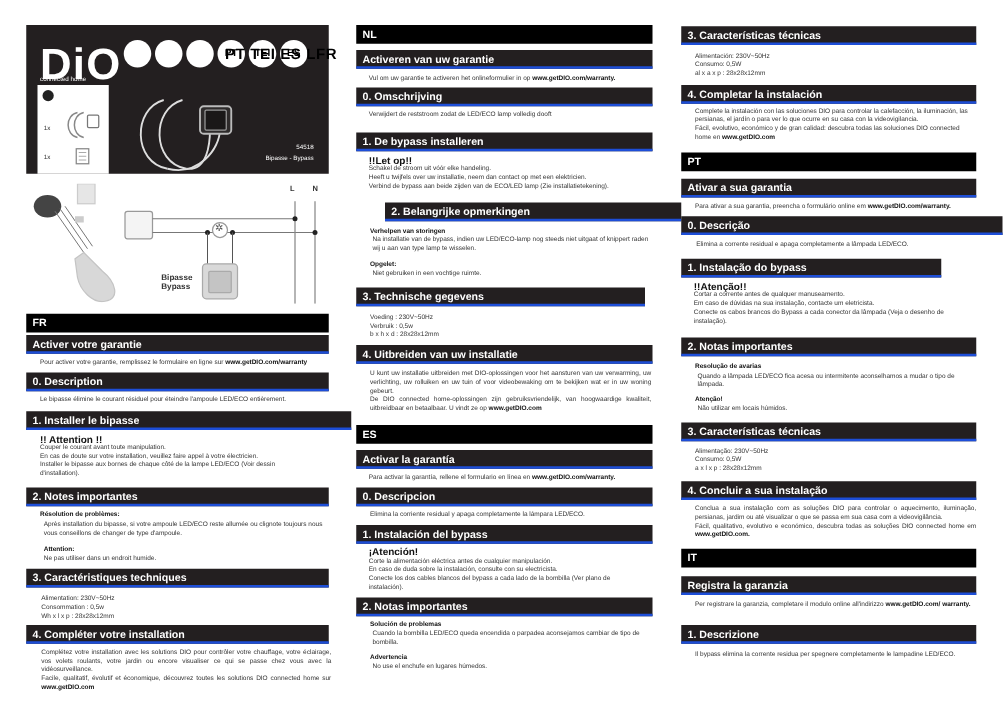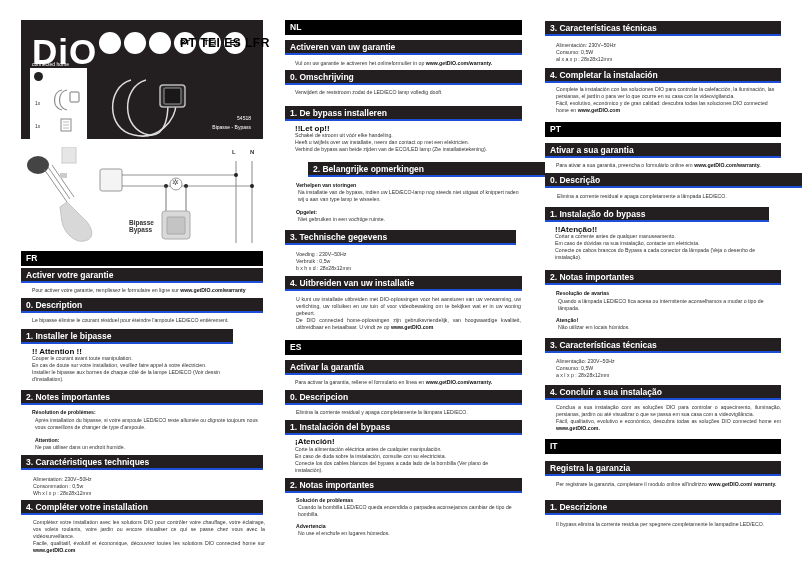--- a/index.html
+++ b/index.html
@@ -108,21 +108,21 @@
       <div>Bipasse</div>
       <div>Bypass</div>
     </div>
   </div>
 
   <div class="lang-bar" style="left:21px;top:251px;width:242px;">FR</div>
   <div class="sec-bar" style="left:21px;top:268px;width:242px;">Activer votre garantie</div>
   <div class="txt" style="left:32px;top:287px;width:235px;"><span>Pour activer votre garantie, remplissez le formulaire en ligne sur </span><b>www.getDIO.com/warranty</b></div>
   <div class="sec-bar" style="left:21px;top:298px;width:242px;">0. Description</div>
   <div class="txt" style="left:32px;top:317px;width:235px;">Le bipasse élimine le courant résiduel pour éteindre l'ampoule LED/ECO entièrement.</div>
-  <div class="sec-bar" style="left:21px;top:329px;width:212px;">1. Installer le bipasse</div>
+  <div class="sec-bar" style="left:21px;top:329px;width:260px;">1. Installer le bipasse</div>
   <div class="att" style="left:32px;top:347px;">!! Attention !!</div>
   <div class="txt" style="left:32px;top:355px;width:235px;">
     <div>Couper le courant avant toute manipulation.</div>
       <div>En cas de doute sur votre installation, veuillez faire appel à votre électricien.</div>
       <div>Installer le bipasse aux bornes de chaque côté de la lampe LED/ECO (Voir dessin</div>
       <div>d'installation).</div>
   </div>
   <div class="sec-bar" style="left:21px;top:390px;width:242px;">2. Notes importantes</div>
   <div class="sub" style="left:32px;top:409px;">Résolution de problèmes:</div>
   <div class="txt" style="left:35px;top:417px;width:232px;">Après installation du bipasse, si votre ampoule LED/ECO reste allumée ou clignote toujours nous vous conseillons de changer de type d'ampoule.</div>
@@ -202,21 +202,21 @@
   <div class="txt" style="left:16px;top:86px;width:225px;">
     <div>Complete la instalación con las soluciones DIO para controlar la calefacción, la iluminación, las persianas, el jardín o para ver lo que ocurre en su casa con la videovigilancia.</div>
     <div><span>Fácil, evolutivo, económico y de gran calidad: descubra todas las soluciones DIO connected home en </span><b>www.getDIO.com</b></div>
   </div>
 
   <div class="lang-bar" style="left:5px;top:122px;width:236px;">PT</div>
   <div class="sec-bar" style="left:5px;top:143px;width:236px;">Ativar a sua garantia</div>
   <div class="txt" style="left:16px;top:162px;width:230px;"><span>Para ativar a sua garantia, preencha o formulário online em </span><b>www.getDIO.com/warranty.</b></div>
   <div class="sec-bar" style="left:5px;top:173px;width:280px;">0. Descrição</div>
   <div class="txt" style="left:17px;top:193px;width:230px;">Elimina a corrente residual e apaga completamente a lâmpada LED/ECO.</div>
-  <div class="sec-bar" style="left:5px;top:207px;width:224px;">1. Instalação do bypass</div>
+  <div class="sec-bar" style="left:5px;top:207px;width:208px;">1. Instalação do bypass</div>
   <div class="att" style="left:15px;top:225px;">!!Atenção!!</div>
   <div class="txt" style="left:15px;top:233px;width:230px;">
     <div>Cortar a corrente antes de qualquer manuseamento.</div>
       <div>Em caso de dúvidas na sua instalação, contacte um eletricista.</div>
       <div>Conecte os cabos brancos do Bypass a cada conector da lâmpada (Veja o desenho de</div>
       <div>instalação).</div>
   </div>
   <div class="sec-bar" style="left:5px;top:270px;width:236px;">2. Notas importantes</div>
   <div class="sub" style="left:16px;top:290px;">Resolução de avarias</div>
   <div class="txt" style="left:18px;top:298px;width:225px;">Quando a lâmpada LED/ECO fica acesa ou intermitente aconselhamos a mudar o tipo de lâmpada.</div>

